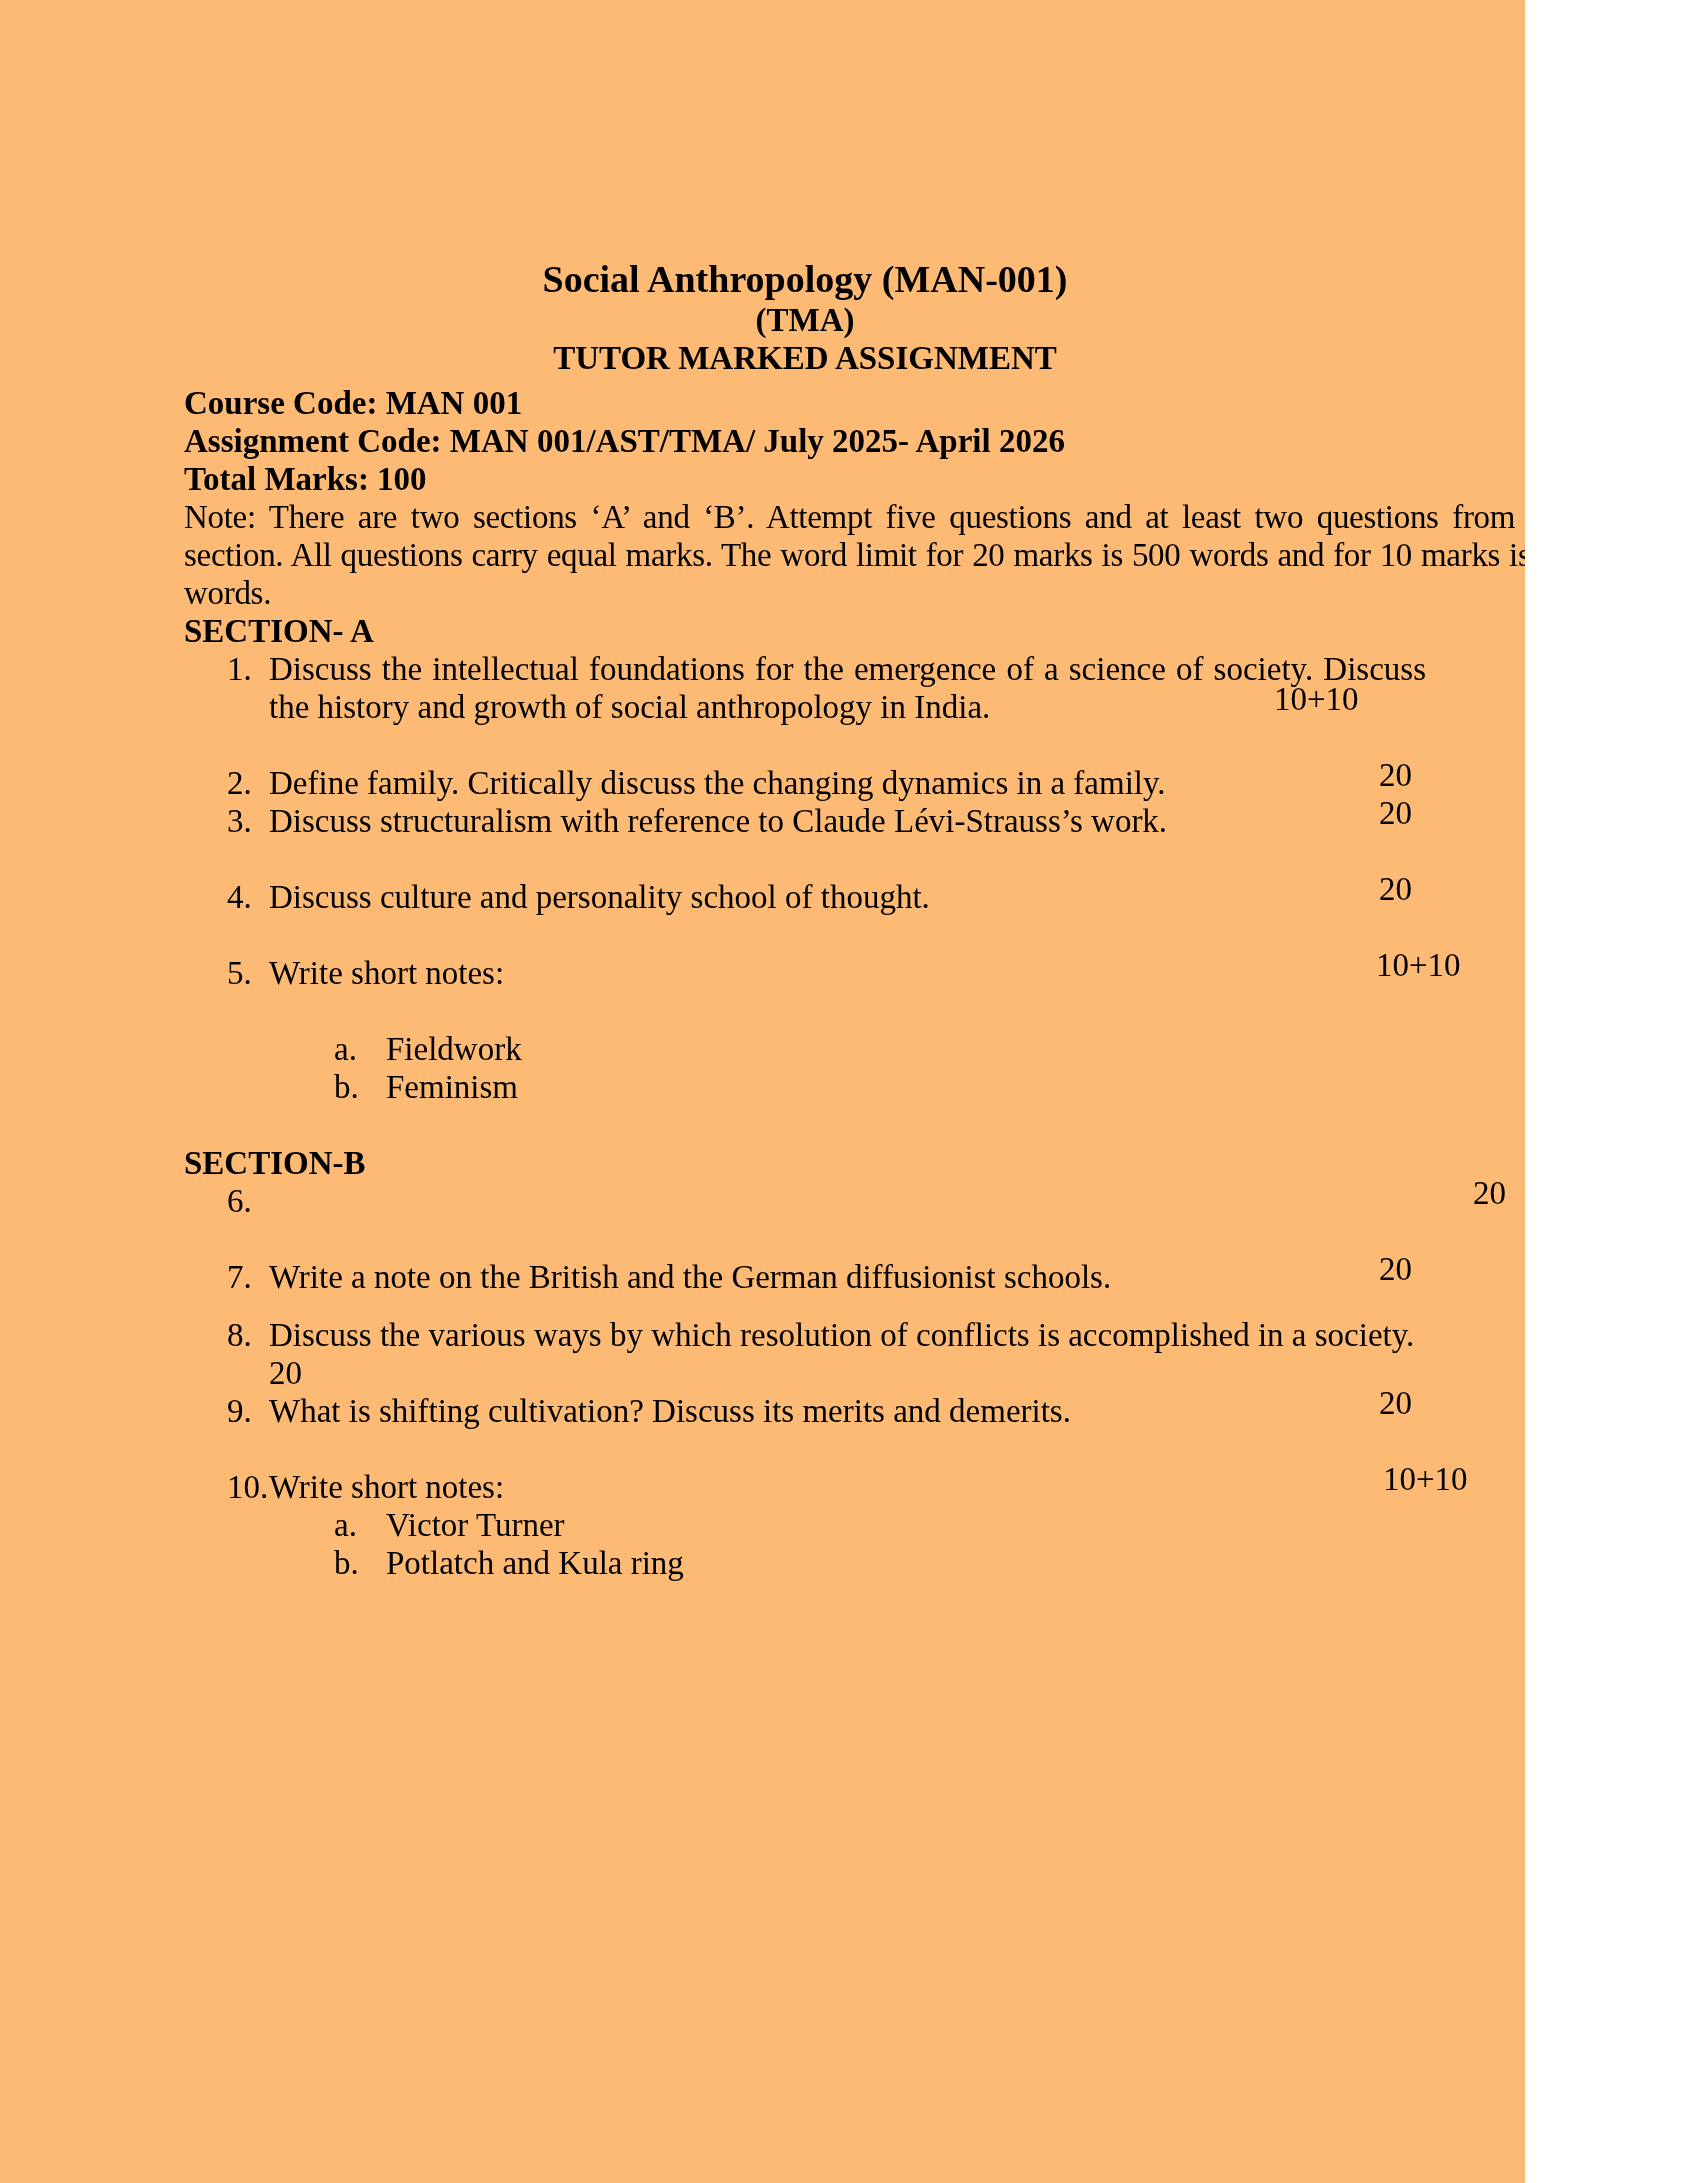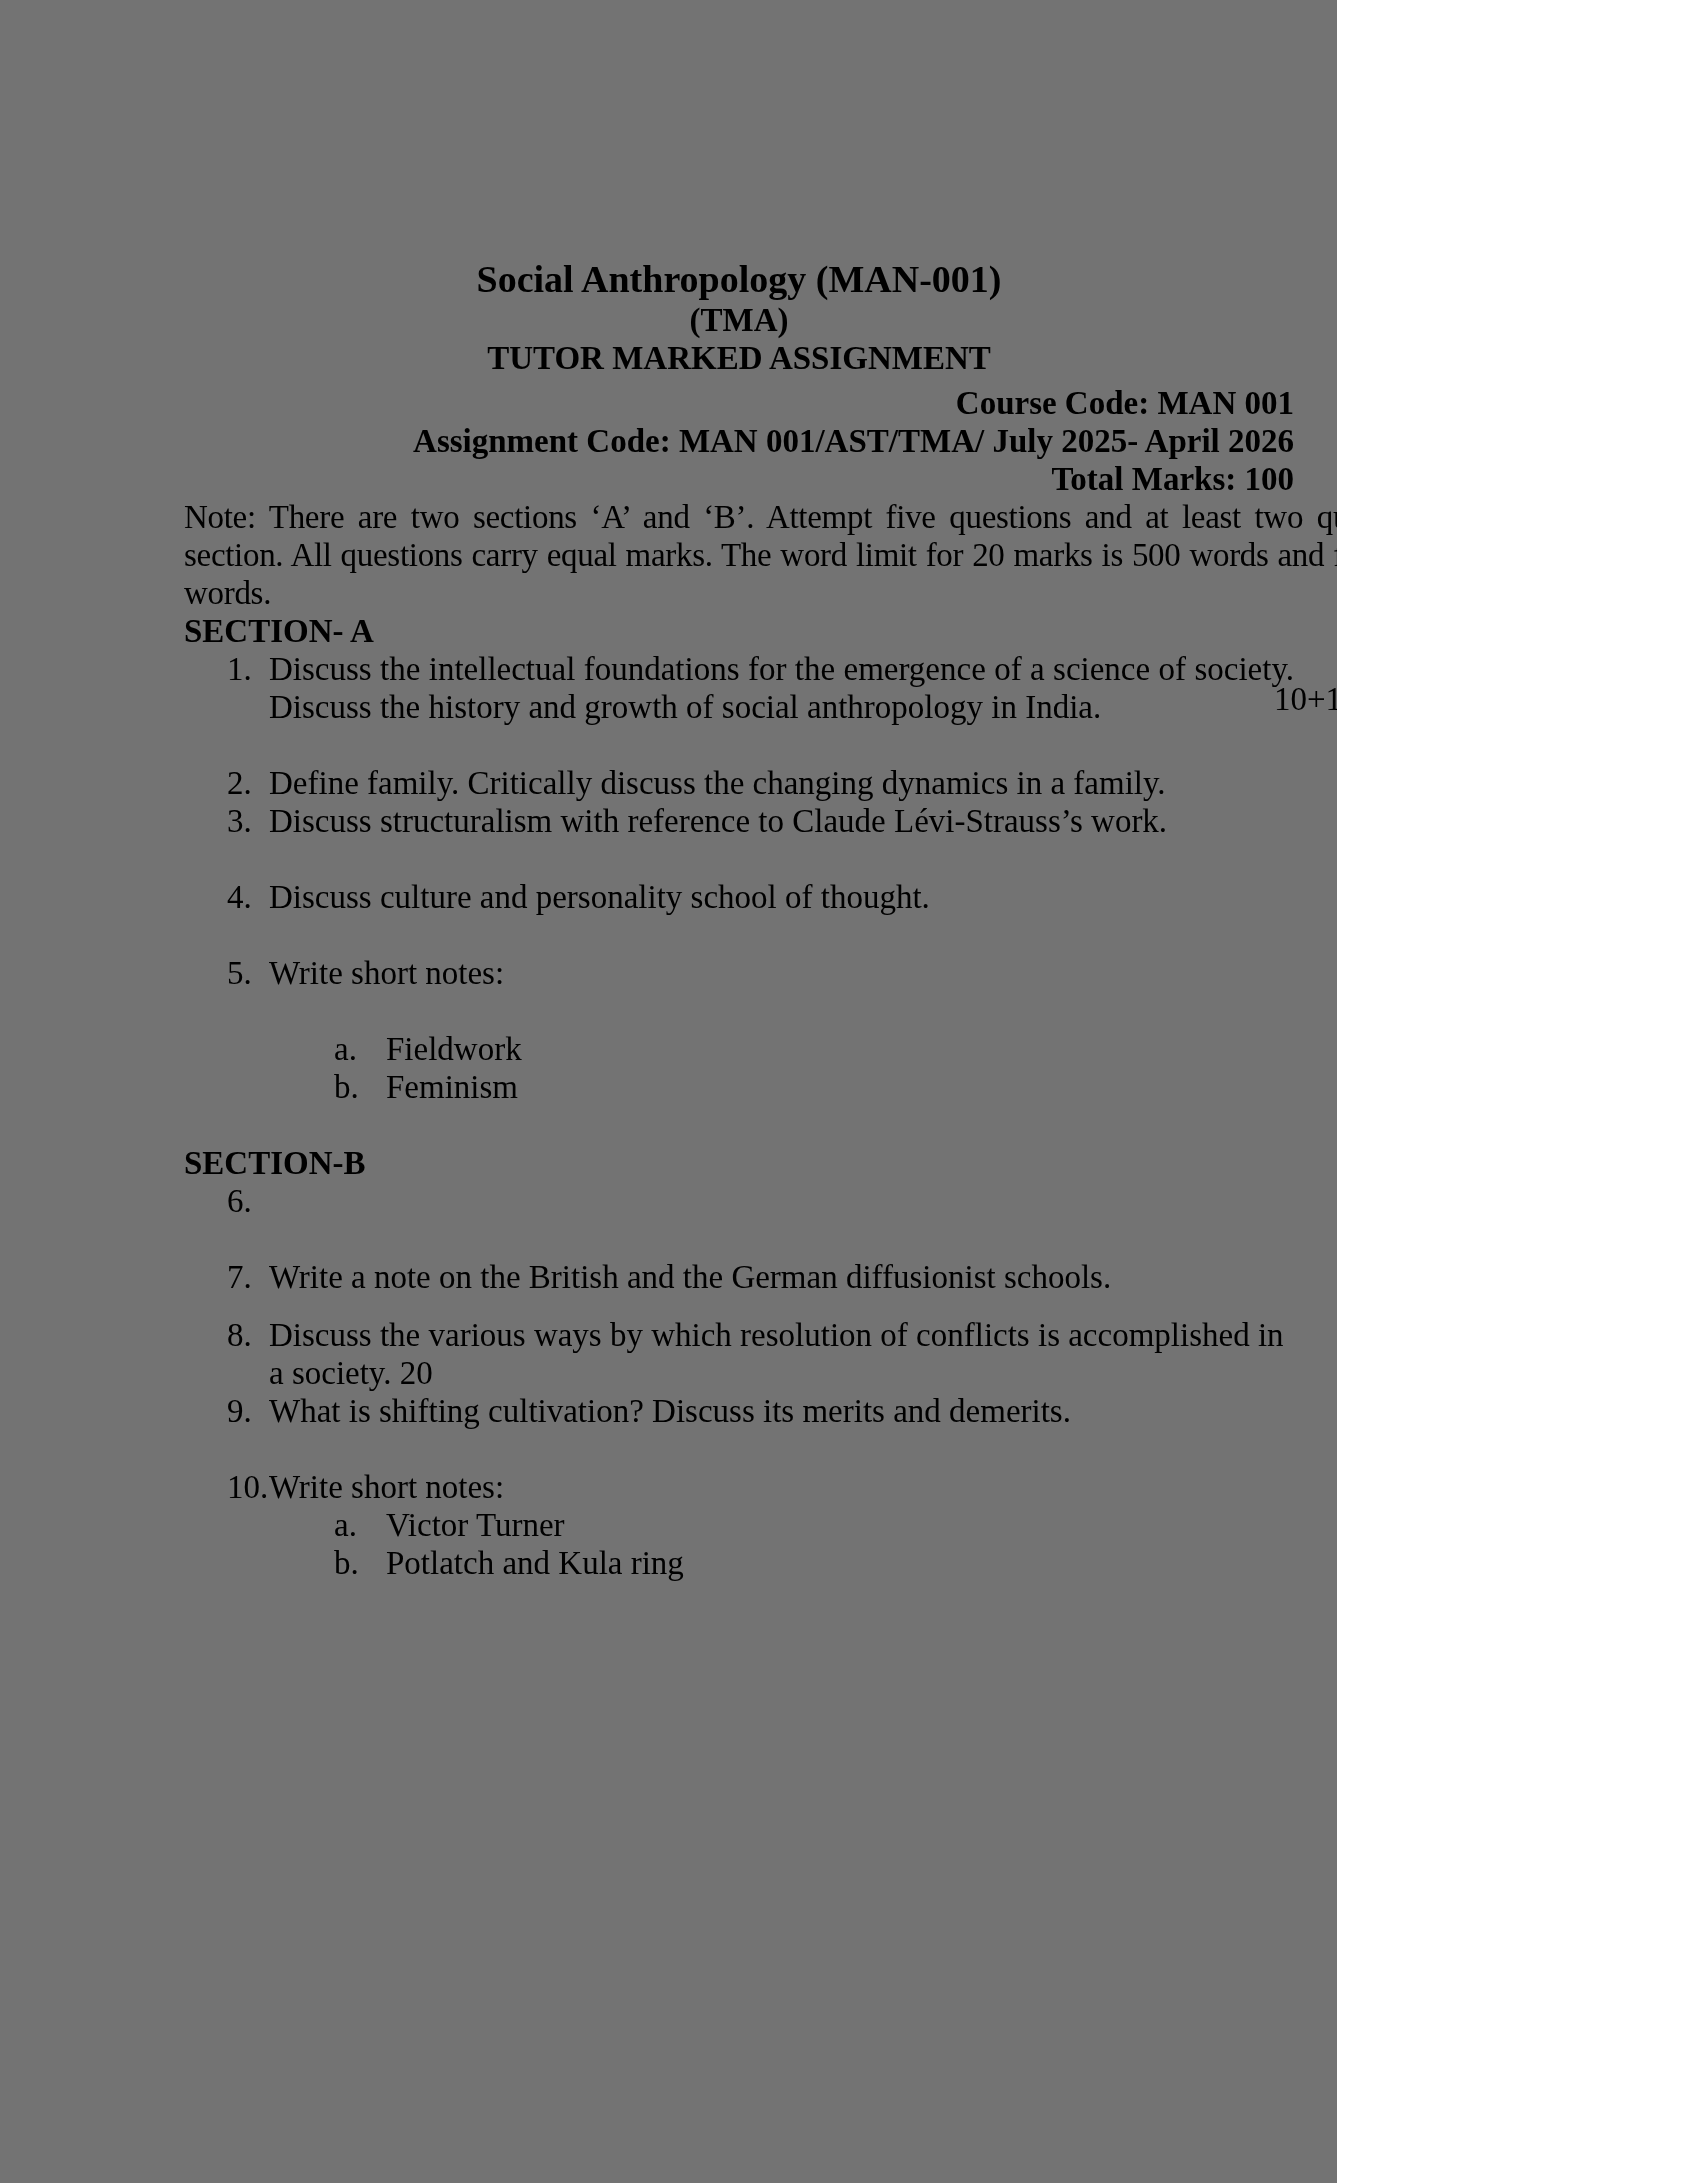--- a/index.html
+++ b/index.html
@@ -2,46 +2,45 @@
 <html style="font-size:10.6px"><head>
 <meta charset="utf-8">
 <style>
   html, body {
     margin: 0;
     padding: 0;
     background: #ffffff;
   }
   .page {
     position: relative;
-    width: 1337px;
+    width: 1525px;
     height: 2183px;
-    background: #737373;
+    background: #fdba74;
     color: #000000;
     font-family: "Liberation Serif", "DejaVu Serif", serif;
     font-size: 33px;
     line-height: 38px;
     box-sizing: border-box;
-    padding: 257px 43px 0 184px;
+    padding: 257px 99px 0 184px;
     overflow: hidden;
   }
 
   
   .title-block { text-align: center; }
   .doc-title {
     font-size: 38px;
     line-height: 44px;
     font-weight: bold;
   }
   .doc-subtitle {
     font-weight: bold;
   }
 
   .right-block {
     margin-top: 6.6px;
-    text-align: right;
     font-weight: bold;
   }
 
   
   .note {
     margin: 0;
     font-weight: normal;
     text-align: justify;
     letter-spacing: -0.3px;
     width: 1404px;

